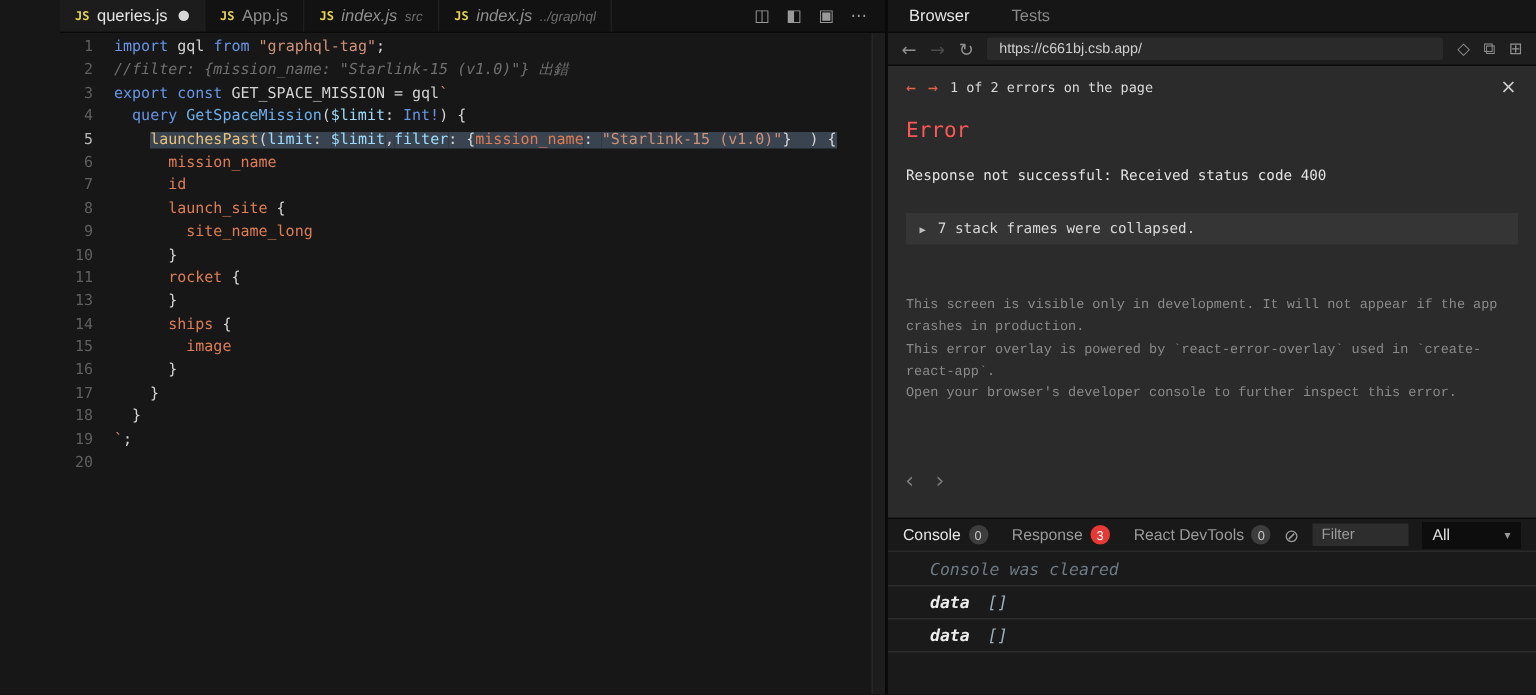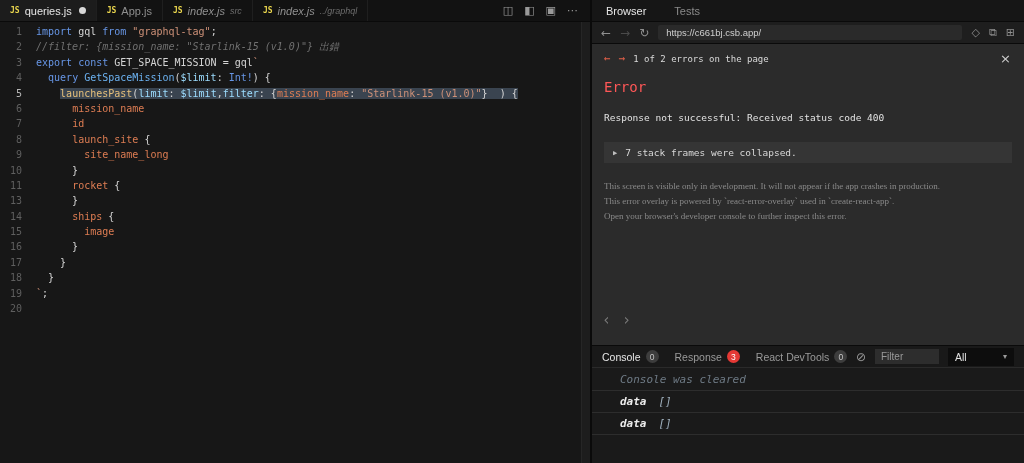--- a/index.html
+++ b/index.html
@@ -2,21 +2,21 @@
 <html><head>
 <meta charset="utf-8">
 <style>
   * { margin:0; padding:0; box-sizing:border-box; }
   html,body { width:1024px; height:463px; overflow:hidden; }
   body { background:#141414; font-family:"Liberation Sans", sans-serif; color:#d4d4d4; }
 
   .app { display:flex; width:1024px; height:463px; }
 
   
-  .editor-pane { width:592px; display:flex; flex-direction:column; background:#171717; border-right:2px solid #0a0a0a; }
+  .editor-pane { width:592px; display:flex; flex-direction:column; background:#171717; border-right:2px solid #0a0a0a;padding-left:40px; }
   .tabbar { height:22px; background:#121212; display:flex; align-items:stretch; font-size:11px; flex-shrink:0; border-bottom:1px solid #0a0a0a; }
   .tabs-wrap { display:flex; align-items:stretch; }
   .tab { display:flex; align-items:center; padding:0 10px; border-right:1px solid #1f1f1f; color:#8f8f8f; background:#121212; cursor:pointer; }
   .tab.active { background:#1c1c1c; color:#e6e6e6; }
   .tab.italic .tab-label, .tab.italic .tab-dir { font-style:italic; }
   .tab-icon { color:#e8d44d; font-weight:bold; font-size:8px; margin-right:5px; font-family:"DejaVu Sans Mono", monospace; }
   .tab-dir { color:#6d6d6d; font-size:9px; margin-left:5px; }
   .tab-dot { width:7px; height:7px; background:#d8d8d8; border-radius:50%; margin-left:7px; flex-shrink:0; }
   .tab-actions { margin-left:auto; display:flex; align-items:center; gap:11px; padding-right:12px; color:#9a9a9a; font-size:11px; }
   .action-icon { cursor:pointer; font-family:"DejaVu Sans", sans-serif; }
@@ -52,21 +52,21 @@
 
   .viewport { flex:1; position:relative; background:#2b2b2b; }
   .overlay { position:absolute; inset:0; padding:8px 12px; font-family:"DejaVu Sans Mono", monospace; }
   .overlay-topbar { display:flex; align-items:center; gap:8px; font-size:9px; color:#dadada; }
   .err-nav { color:#e36049; font-size:11px; cursor:pointer; }
   .overlay-close { position:absolute; right:13px; top:7px; color:#cfcfcf; font-size:13px; cursor:pointer; font-family:"DejaVu Sans", sans-serif; }
   .error-title { color:#ff5757; font-size:14px; margin-top:14px; }
   .error-msg { color:#e2e2e2; font-size:9.5px; margin-top:17px; }
   .frames-band { margin-top:19px; background:rgba(255,255,255,0.05); padding:5px 9px; font-size:9.5px; color:#d8d8d8; display:flex; align-items:center; gap:8px; cursor:pointer; }
   .frames-caret { font-size:7px; color:#bdbdbd; }
-  .overlay-footer { margin-top:16px; font-size:9px; color:#8a8a8a; line-height:1.65; font-family:Liberation Serif, serif; }
+  .overlay-footer { margin-top:33px; font-size:9px; color:#8a8a8a; line-height:1.65; font-family:Liberation Mono, monospace; }
   .viewport-nav { position:absolute; left:10px; bottom:16px; color:#7a7a7a; font-size:15px; display:flex; gap:11px; }
   .viewport-nav span { cursor:pointer; }
 
   
   .console-panel { height:118px; background:#1a1a1a; border-top:1px solid #0a0a0a; display:flex; flex-direction:column; flex-shrink:0; }
   .console-tabbar { height:22px; display:flex; align-items:center; padding:0 10px; background:#191919; border-bottom:1px solid #2a2a2a; flex-shrink:0; }
   .ct-wrap { display:flex; align-items:center; gap:16px; font-size:10.5px; }
   .console-tab { display:flex; align-items:center; gap:5px; color:#9a9a9a; cursor:pointer; }
   .console-tab.active { color:#e6e6e6; }
   .badge { min-width:13px; height:13px; border-radius:7px; background:#3d3d3d; color:#c8c8c8; font-size:8.5px; display:flex; align-items:center; justify-content:center; padding:0 3px; }

